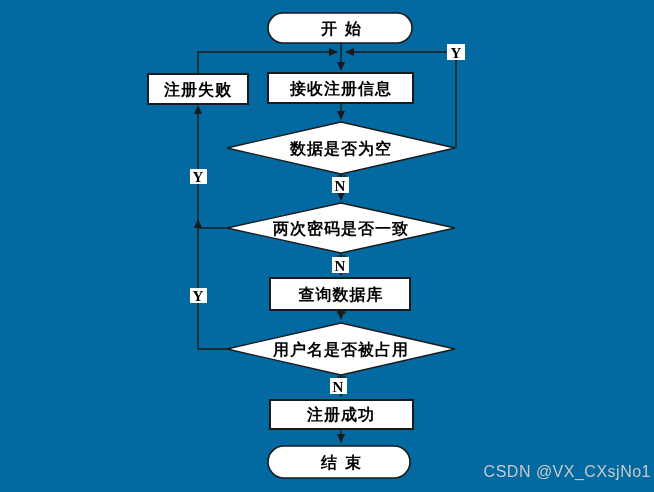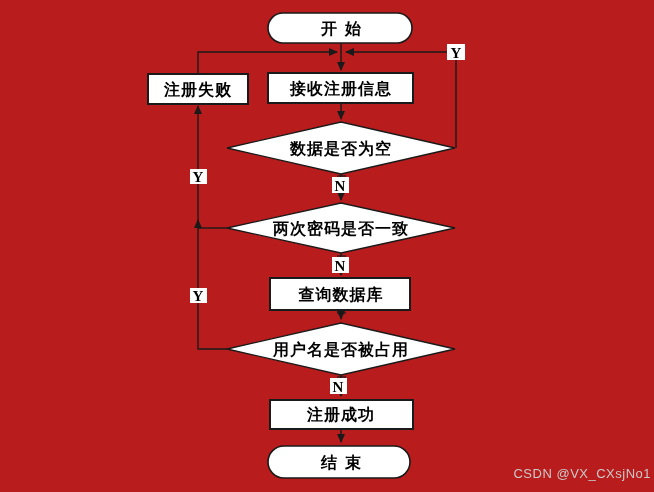--- a/index.html
+++ b/index.html
@@ -5,21 +5,21 @@
   html, body {
     margin: 0;
     padding: 0;
     background: #ffffff;
     font-family: "Liberation Serif", "DejaVu Serif", serif;
   }
   .canvas {
     position: relative;
     width: 654px;
     height: 492px;
-    background: #b91c1c;
+    background: #0369a1;
     overflow: hidden;
   }
   svg { display: block; }
   .shape {
     fill: #ffffff;
     stroke: #1a1a1a;
   }
   .proc { stroke-width: 2; }
   .term { stroke-width: 1.6; }
   .dec  { stroke-width: 1.3; }
@@ -47,21 +47,21 @@
     font-size: 15px;
     fill: #000000;
     text-anchor: middle;
   }
   .halo { fill: #ffffff; }
   .watermark {
     position: absolute;
     right: 3px;
     bottom: 11px;
     font-family: "Liberation Sans", "DejaVu Sans", sans-serif;
-    font-size: 13px;
+    font-size: 16px;
     color: #c9c9c9;
     letter-spacing: 0.5px;
   }
 </style>
 </head>
 <body>
 
 <div class="canvas">
   <svg width="654" height="492" viewBox="0 0 654 492">
     <defs>

